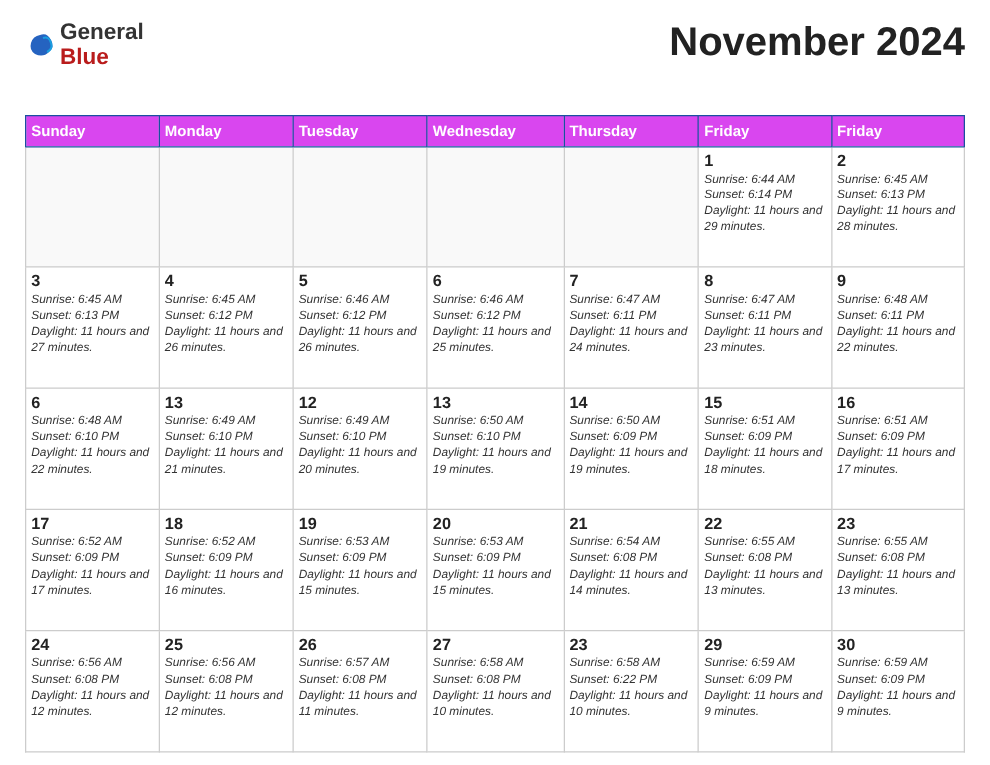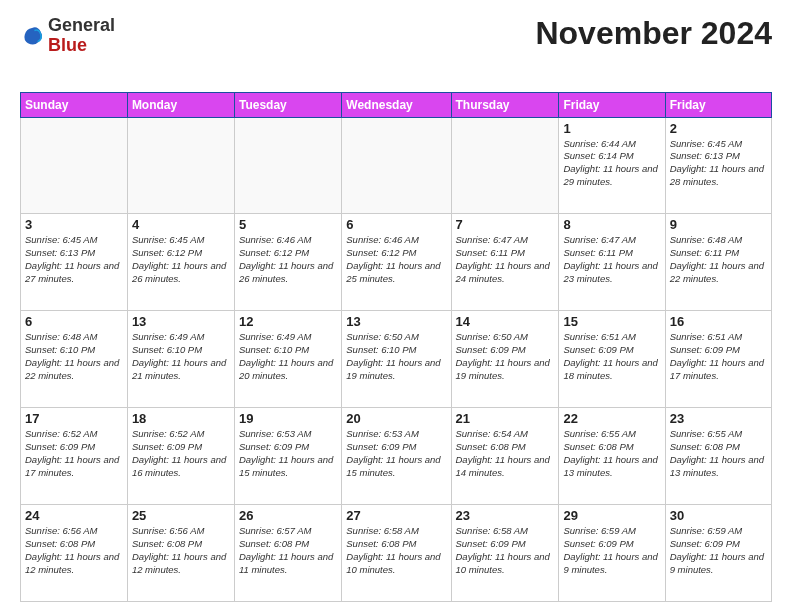--- a/index.html
+++ b/index.html
@@ -301,21 +301,21 @@
           </td>
           <td>
             <span class="day-num">27</span>
             <div class="day-info">Sunrise: 6:58 AM
 Sunset: 6:08 PM
 Daylight: 11 hours and 10 minutes.</div>
           </td>
           <td>
             <span class="day-num">23</span>
             <div class="day-info">Sunrise: 6:58 AM
-Sunset: 6:09 PM
+Sunset: 6:22 PM
 Daylight: 11 hours and 10 minutes.</div>
           </td>
           <td>
             <span class="day-num">29</span>
             <div class="day-info">Sunrise: 6:59 AM
 Sunset: 6:09 PM
 Daylight: 11 hours and 9 minutes.</div>
           </td>
           <td>
             <span class="day-num">30</span>

